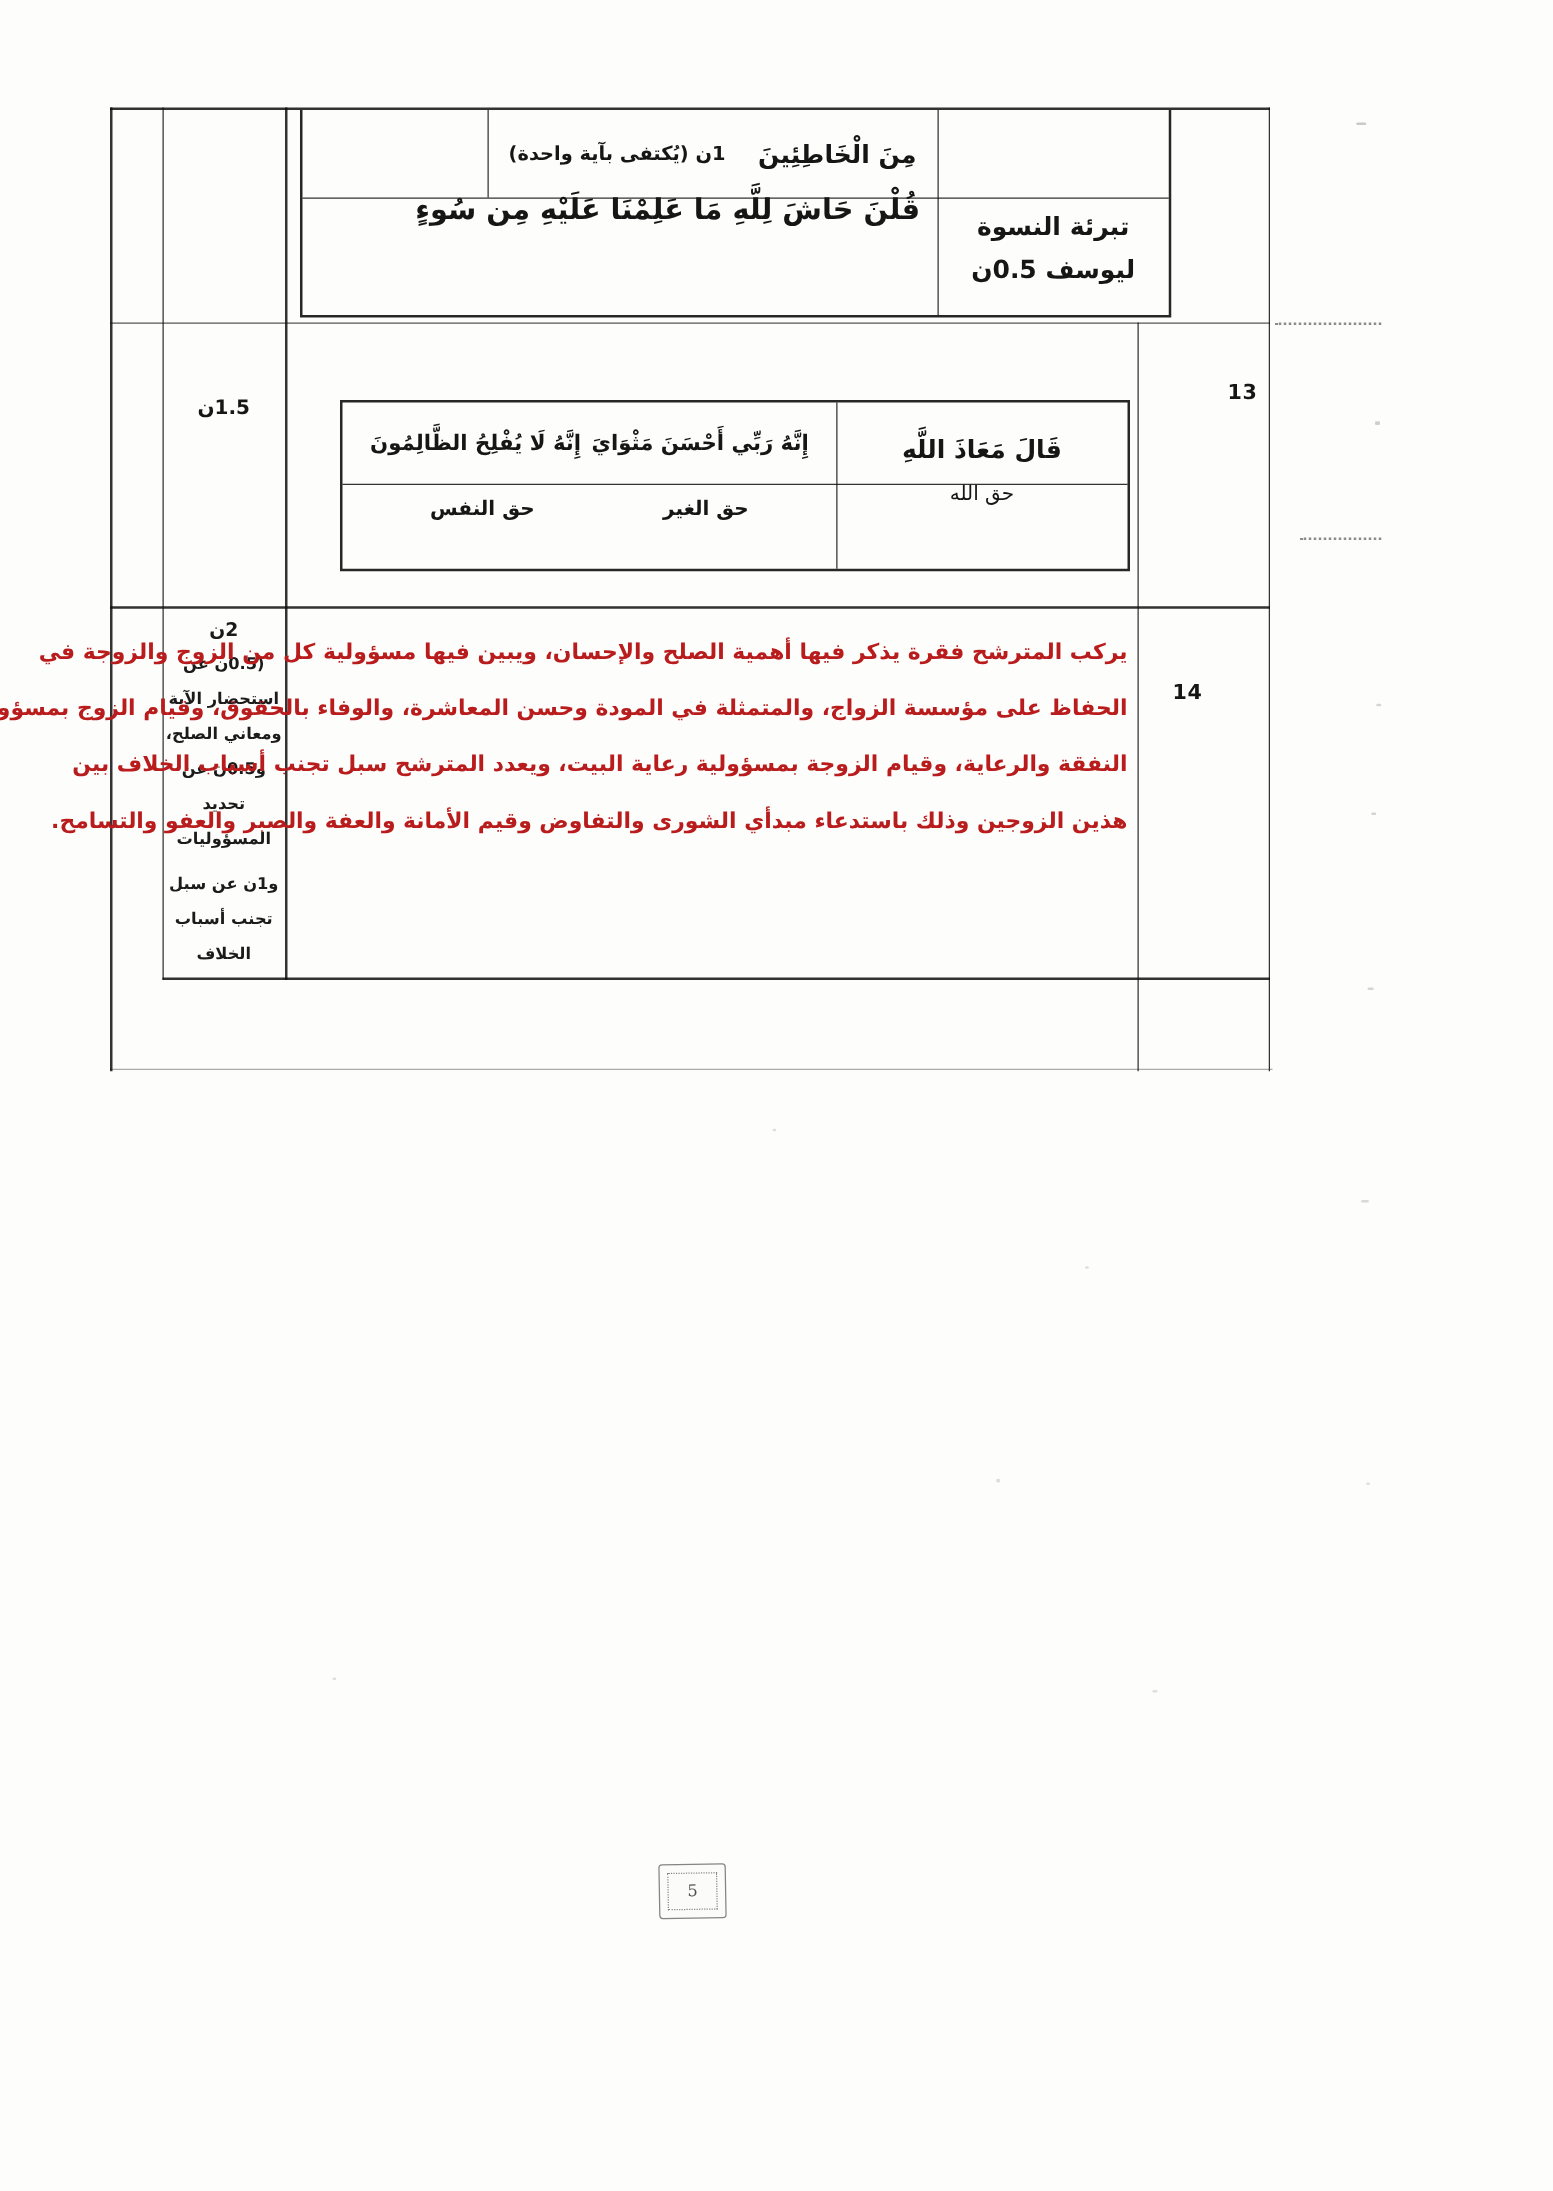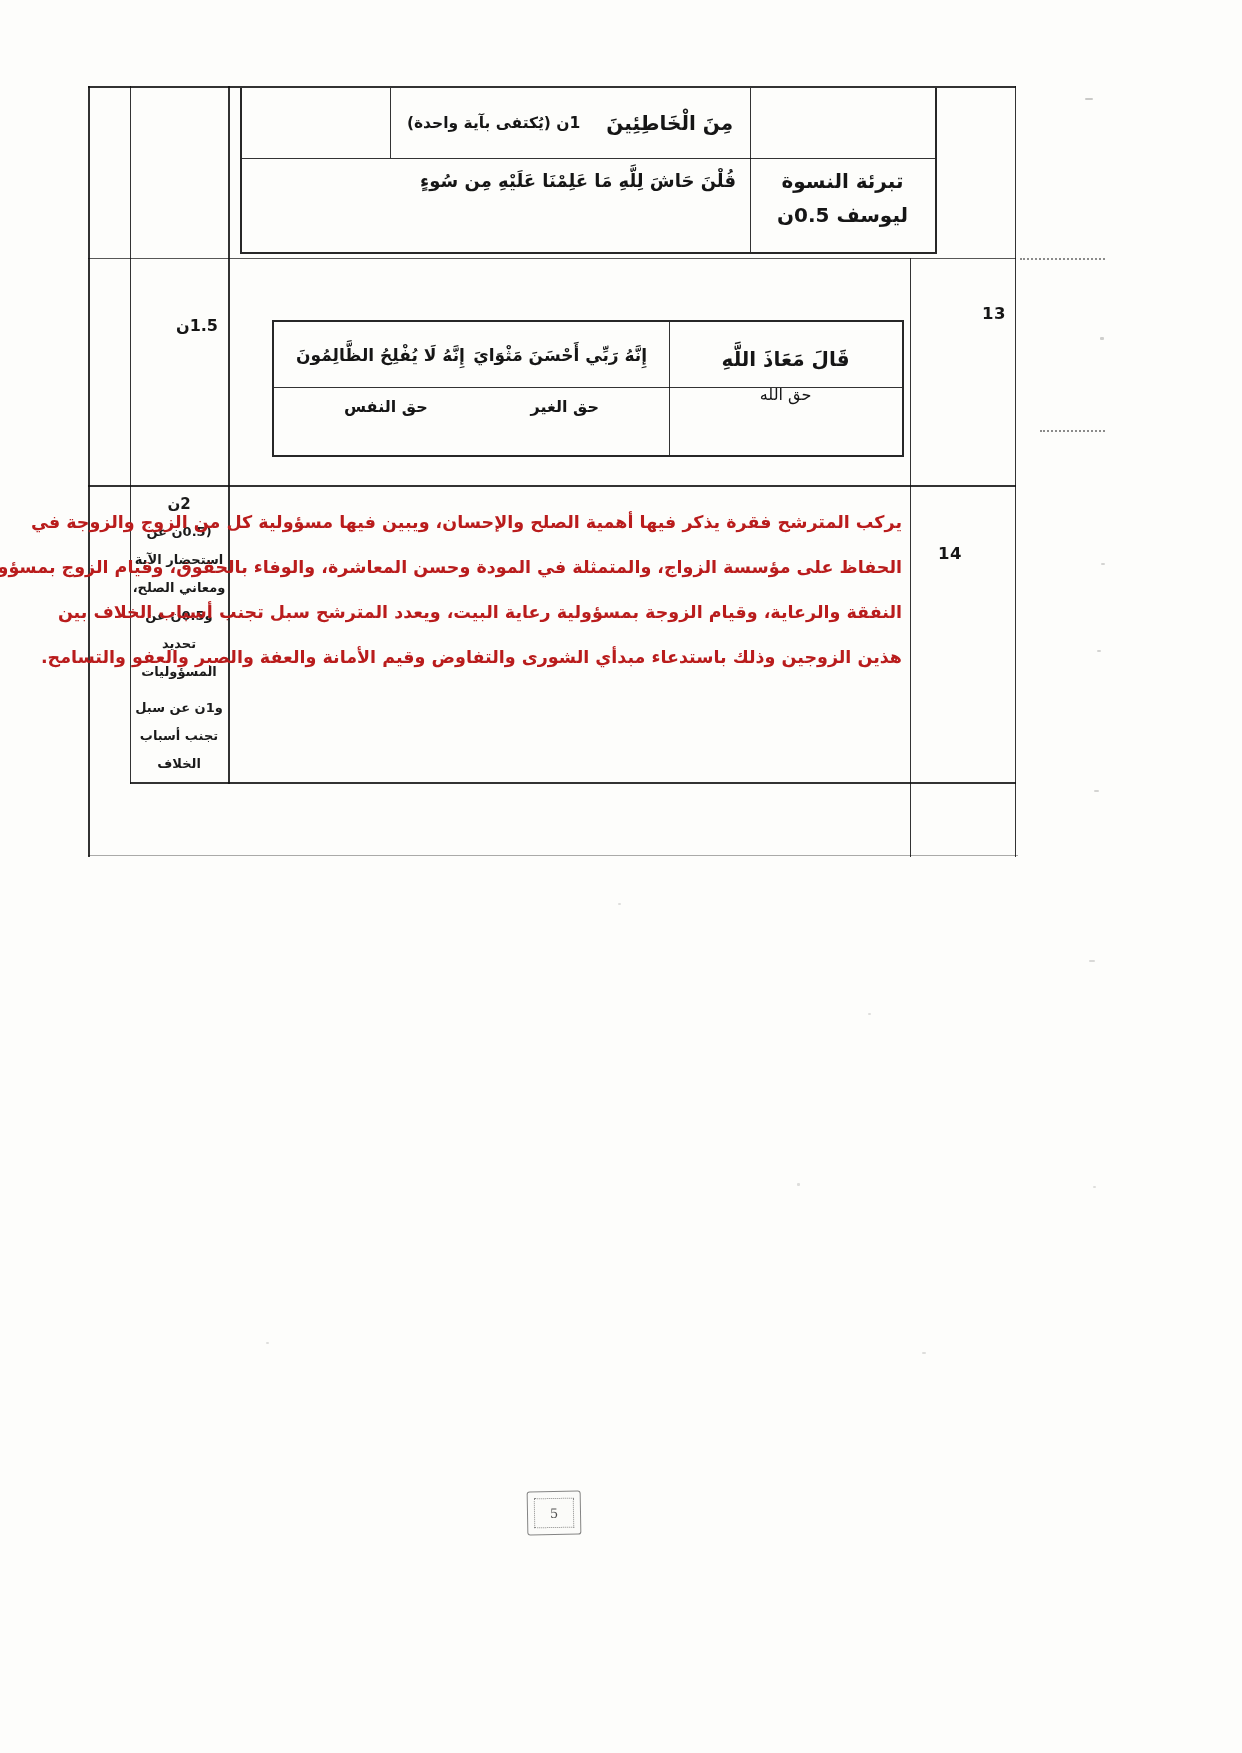--- a/index.html
+++ b/index.html
@@ -29,23 +29,23 @@
   .tt-hline{position:absolute;left:0;top:70px;width:100%;border-top:1.8px solid rgba(15,15,15,.85);}
   .tt-vla{position:absolute;left:148px;top:0;height:70px;border-left:1.8px solid rgba(15,15,15,.85);}
   .tt-vlb{position:absolute;left:508px;top:0;height:100%;border-left:1.8px solid rgba(15,15,15,.85);}
   .tt-frag-cell{
     position:absolute;left:148px;top:0;width:360px;height:70px;
     display:flex;align-items:center;justify-content:center;gap:26px;
   }
   .tt-frag{font-size:20px;font-weight:700;}
   .tt-note{font-size:15.5px;font-weight:700;}
   .tt-verse-cell{
-    position:absolute;left:0;top:70px;width:508px;height:94px;
+    position:absolute;left:0;top:55px;width:508px;height:94px;
     padding:12px 14px 0 0;box-sizing:border-box;
-    font-size:18px;font-weight:700;text-align:right;
+    font-size:23px;font-weight:700;text-align:right;
   }
   .tt-side-cell{
     position:absolute;left:508px;top:70px;width:185px;height:94px;
     text-align:center;padding-top:6px;box-sizing:border-box;
     font-size:20px;font-weight:700;line-height:34px;
   }
 
   
   .mid-table{
     position:absolute;left:272px;top:320px;width:628px;height:133px;
@@ -71,21 +71,21 @@
     font-size:16px;font-weight:400;
   }
   .mt-label-left{
     position:absolute;left:0;top:65px;width:395px;height:68px;
     display:flex;align-items:flex-start;justify-content:space-between;
     padding:10px 70px 0 70px;box-sizing:border-box;
     font-size:16px;font-weight:700;
   }
 
   .points-note{
-    position:absolute;left:150px;top:316px;width:94px;height:22px;
+    position:absolute;left:132px;top:316px;width:94px;height:22px;
     text-align:center;font-size:16px;font-weight:700;
   }
   .score{
     position:absolute;left:905px;width:90px;height:22px;
     text-align:center;font-size:16.5px;font-weight:600;letter-spacing:.5px;
   }
   .score-13{top:304px;margin-left:44px;}
   .score-14{top:544px;}
 
   

